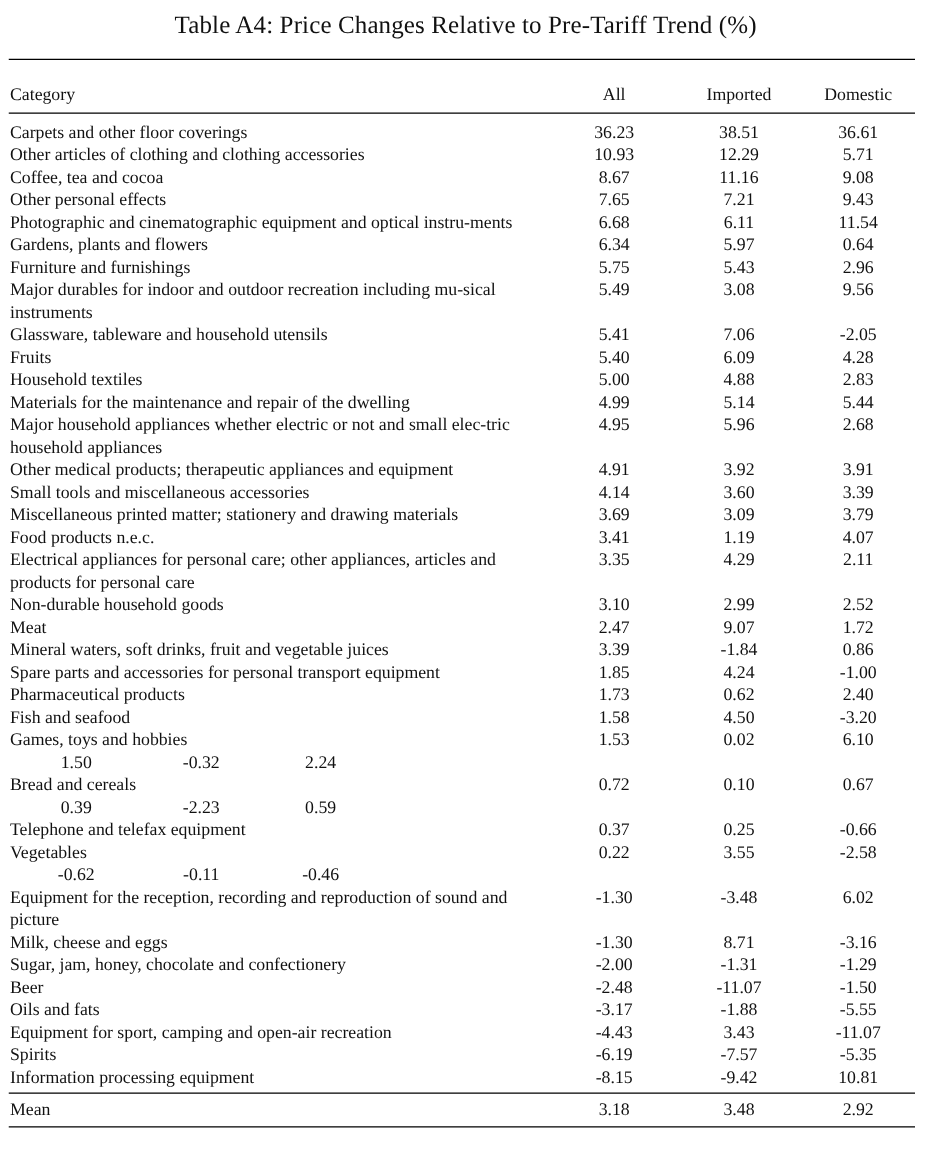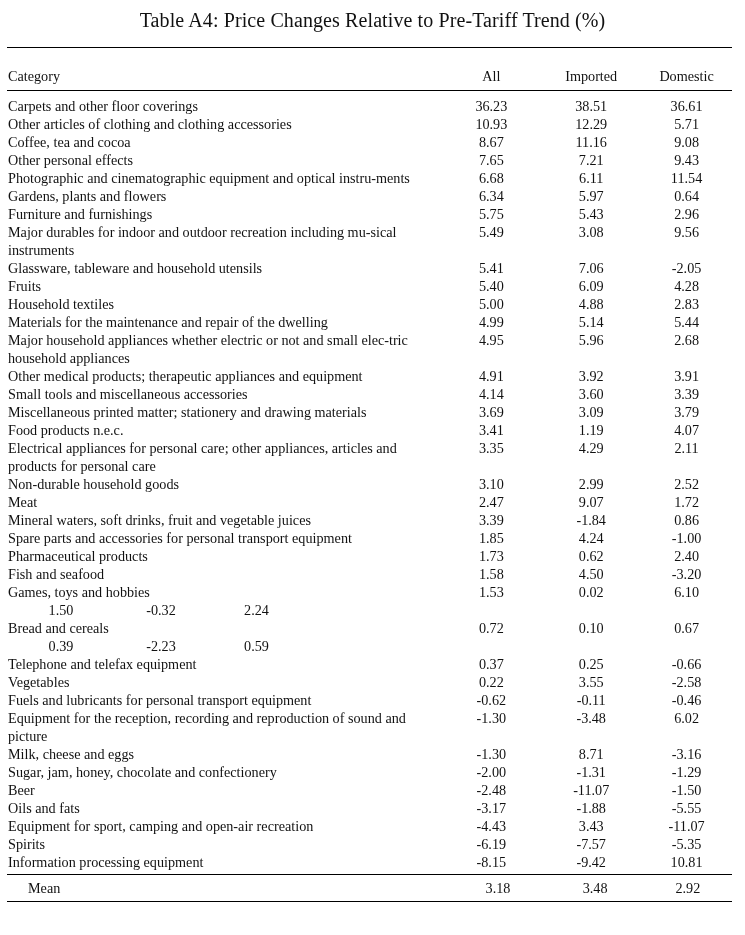--- a/index.html
+++ b/index.html
@@ -19,21 +19,21 @@
   }
   .rule-thick { border-top: 1.5px solid #000; }
   .rule-thin { border-top: 1px solid #000; }
   .row { display: flex; align-items: flex-start; line-height: 18px; }
   .c-cat { width: 430px; padding-left: 1px; }
   .c-all { width: 100px; text-align: center; margin-left: 4px; }
   .c-imp { width: 100px; text-align: center; font-family: Liberation Serif, serif; }
   .c-dom { width: 91px; text-align: center; }
   .head { height: 28px; align-items: center; margin-top: 14px; }
   .body { padding-top: 6px; }
-  .meanrow { height: 26px; align-items: center; margin-left: 20px; }
+  .meanrow { height: 26px; align-items: center; }
 </style>
 </head>
 <body>
 
 <div class="title">Table A4: Price Changes Relative to Pre-Tariff Trend (%)</div>
 
 <div class="tbl">
   <div class="rule-thick"></div>
   <div class="row head">
     <div class="c-cat">Category</div>
@@ -215,21 +215,20 @@
         <div class="c-imp">0.25</div>
         <div class="c-dom">-0.66</div>
       </div>
       <div class="row">
         <div class="c-cat">Vegetables</div>
         <div class="c-all">0.22</div>
         <div class="c-imp">3.55</div>
         <div class="c-dom">-2.58</div>
       </div>
       <div class="row">
-        <div class="c-cat">Fuels and lubricants for personal transport equipment</div>
         <div class="c-all">-0.62</div>
         <div class="c-imp">-0.11</div>
         <div class="c-dom">-0.46</div>
       </div>
       <div class="row">
         <div class="c-cat">Equipment for the reception, recording and reproduction of sound and picture</div>
         <div class="c-all">-1.30</div>
         <div class="c-imp">-3.48</div>
         <div class="c-dom">6.02</div>
       </div>

